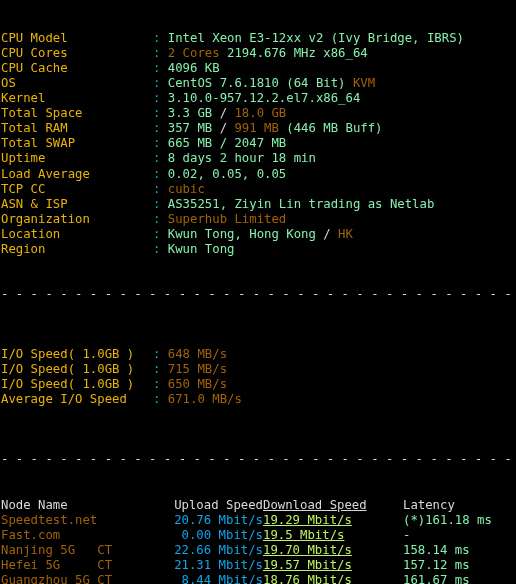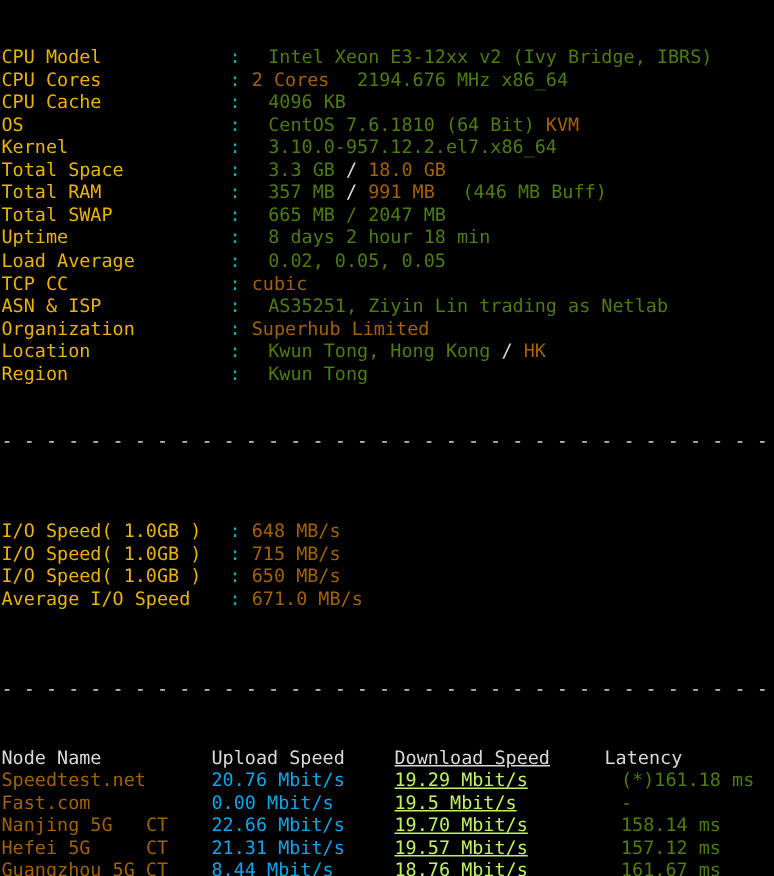--- a/index.html
+++ b/index.html
@@ -19,34 +19,34 @@
     -webkit-font-smoothing: none;
   }
   #term {
     padding: 1px 0 0 1px;
     white-space: pre;
   }
   .row { display: block; height: 15.05px; white-space: pre; }
 
   
   .w  { color: #d9d9d9; }   
-  .c  { color: #4d7c0f; margin-left: 11px; }   
+  .c  { color: #86efac; }   
   .y  { color: #a16207; }   
   .g  { color: #0ea5e9; }   
   .r  { color: #bef264; }   
 
   
   .label { display: inline-block; width: 152px; color: #eab308; }
   .colon { color: #00b8b8; }
 
   .sep { color: #d9d9d9; letter-spacing: 0px; }
 
   
   .cNode { display: inline-block; width: 140px; }
-  .cUp   { display: inline-block; width: 122px; }
+  .cUp   { display: inline-block; width: 122px; text-align: right; }
   .cDown { display: inline-block; width: 140px; text-decoration: underline; }
   .cLat  { display: inline-block; }
 
   .tblhead { color: #d9d9d9; }
   .spacer { display: block; height: 15.05px; }
 </style>
 </head>
 <body>
 
 <div id="term">

